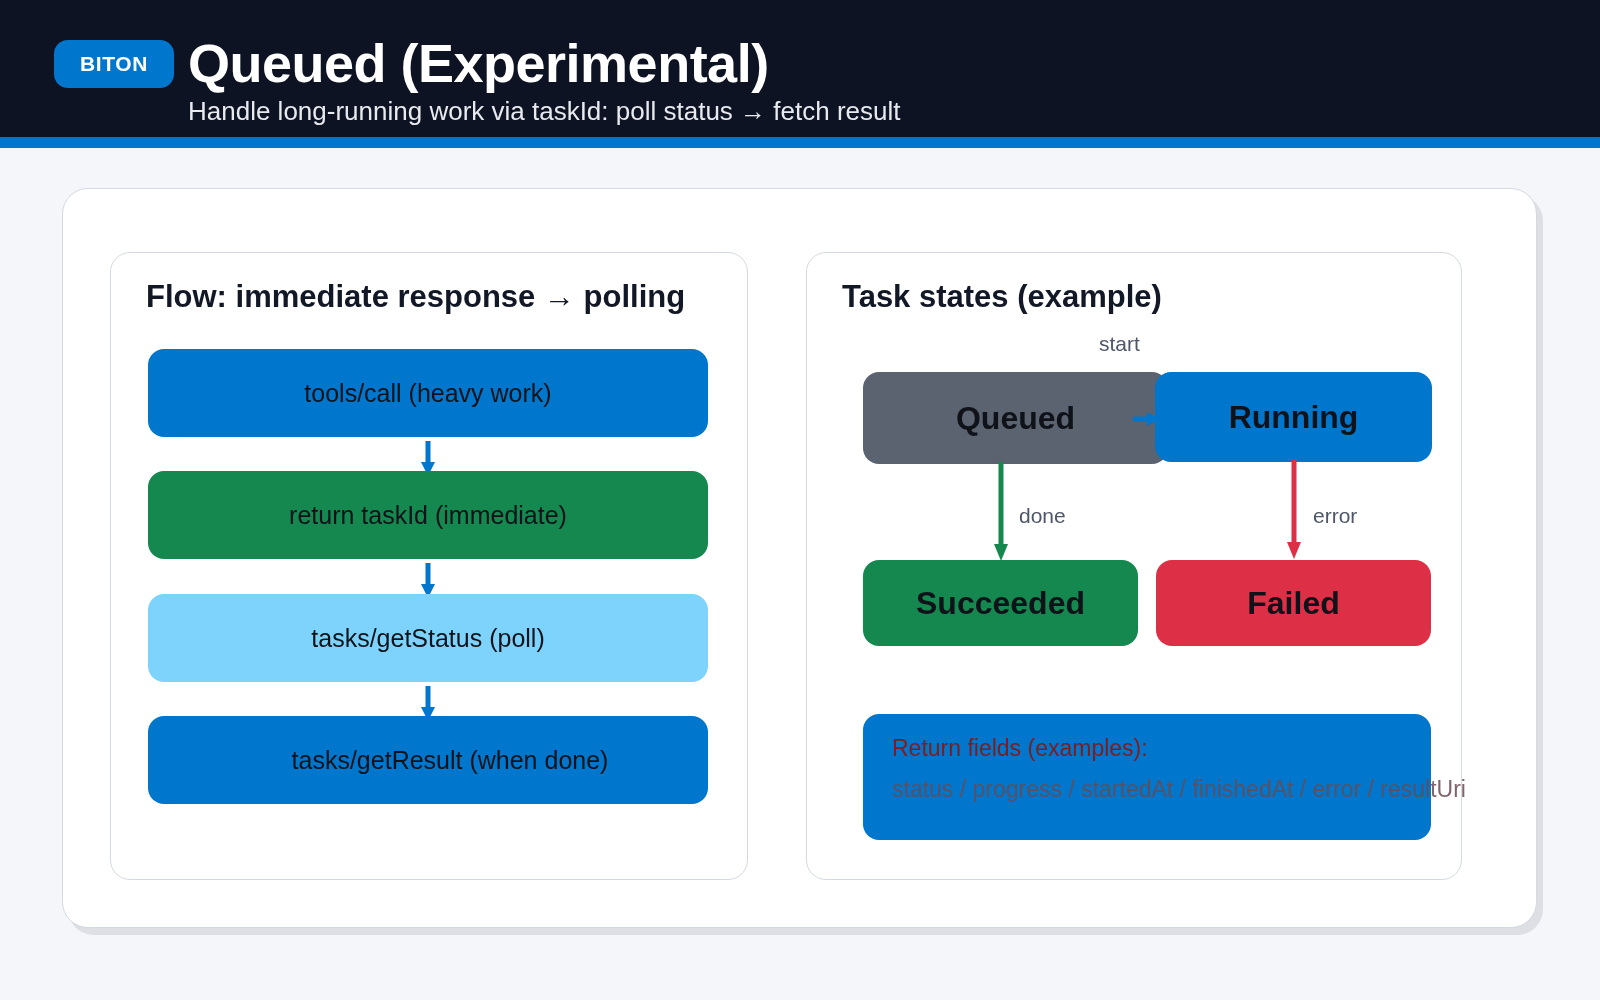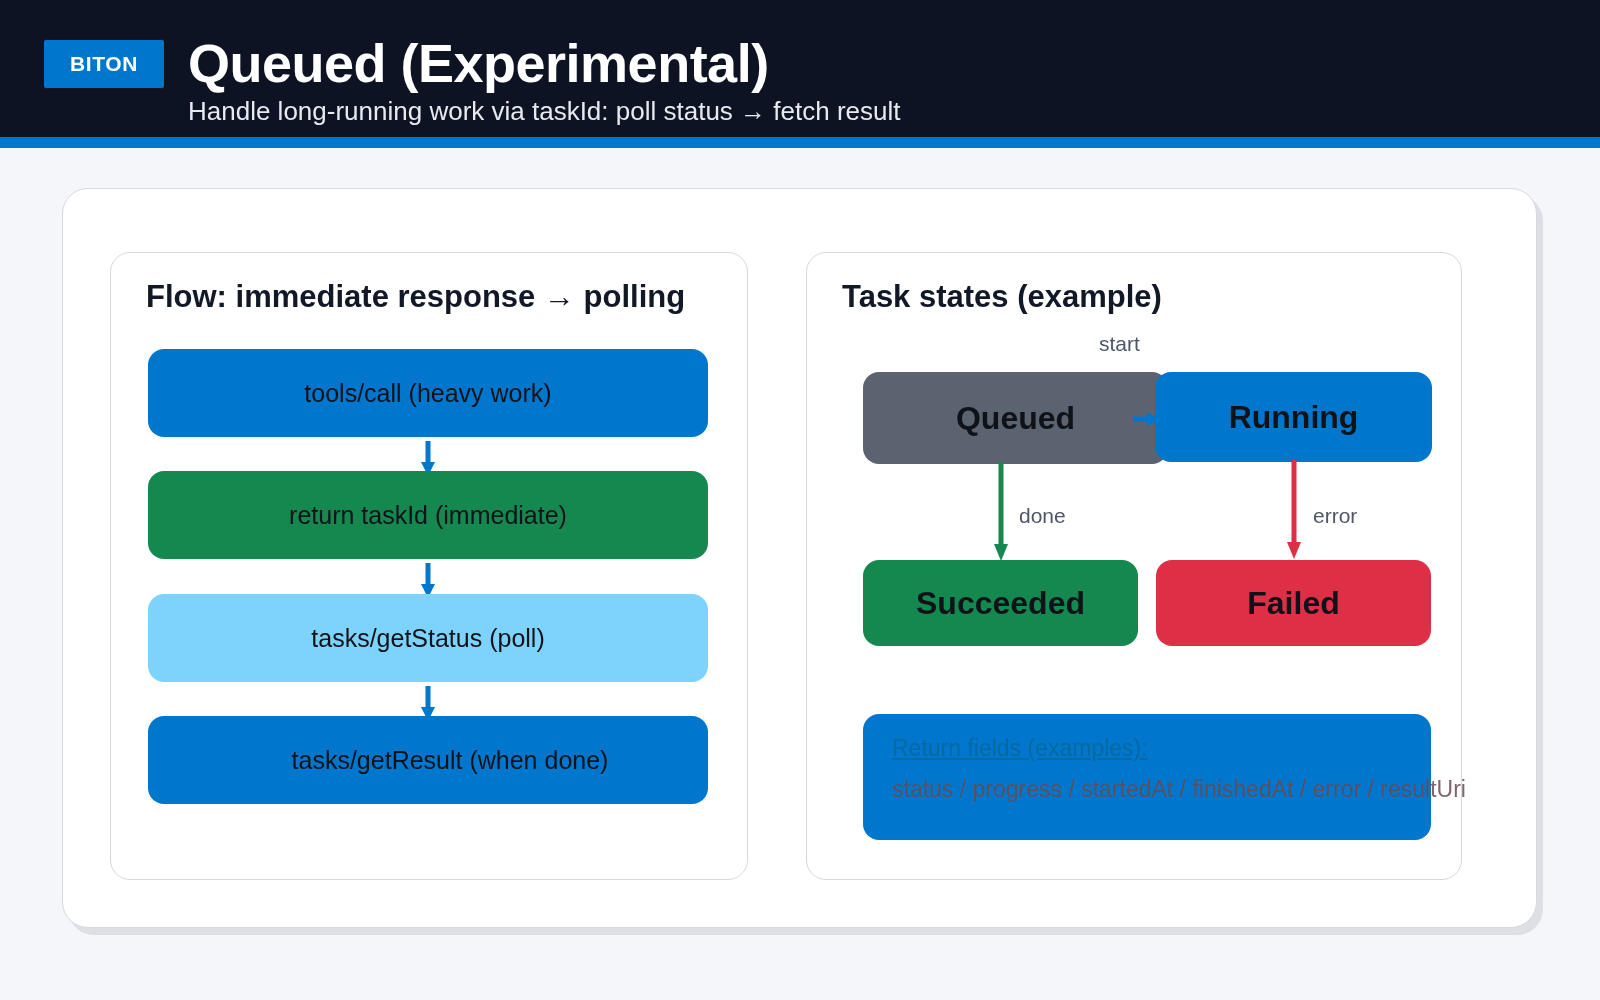--- a/index.html
+++ b/index.html
@@ -10,24 +10,24 @@
     overflow: hidden;
   }
 
   
   .header {
     position: absolute; top: 0; left: 0;
     width: 1600px; height: 137px;
     background: #0d1322;
   }
   .logo-badge {
-    position: absolute; left: 44px; top: 40px;
+    position: absolute; left: 54px; top: 40px;
     width: 120px; height: 48px;
     background: #0077cc;
-    border-radius: 2px;
+    border-radius: 14px;
     color: #ffffff;
     font-size: 21px; font-weight: bold;
     letter-spacing: 0.6px;
     display: flex; align-items: center; justify-content: center;
   }
   .header-title {
     position: absolute; left: 188px; top: 32px;
     color: #ffffff;
     font-size: 54px; font-weight: bold;
     letter-spacing: -0.5px;
@@ -120,23 +120,22 @@
 
   
   .return-box {
     position: absolute; left: 863px; top: 714px;
     width: 568px; height: 126px;
     background: #0077cc;
     border-radius: 16px;
   }
   .return-title {
     position: absolute; left: 892px; top: 735px;
-    font-size: 23px; color: #0369a1;
-    white-space: nowrap;
-    text-decoration: underline;
+    font-size: 23px; color: #7f1d1d;
+    white-space: nowrap;
   }
   .return-fields {
     position: absolute; left: 892px; top: 776px;
     font-size: 23px; color: #6a4a52;
     white-space: nowrap;
     opacity: 0.85;
   }
 </style>
 </head>
 <body>

